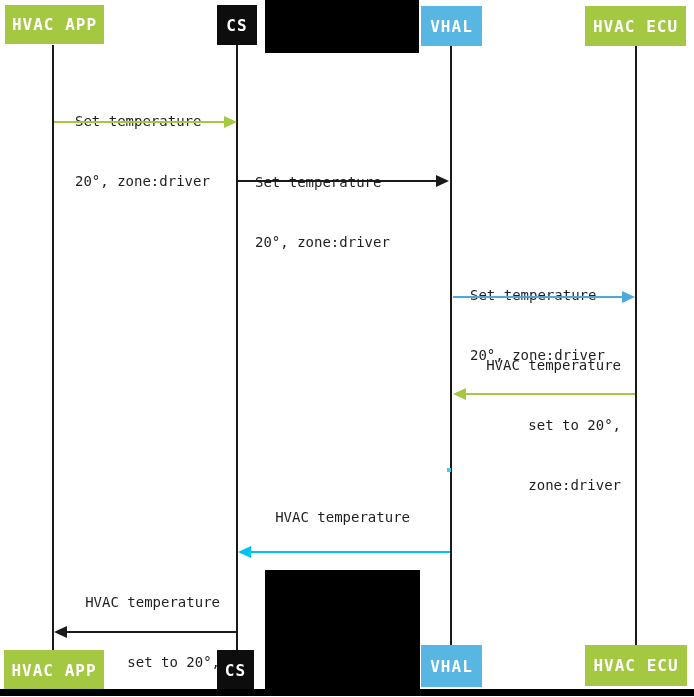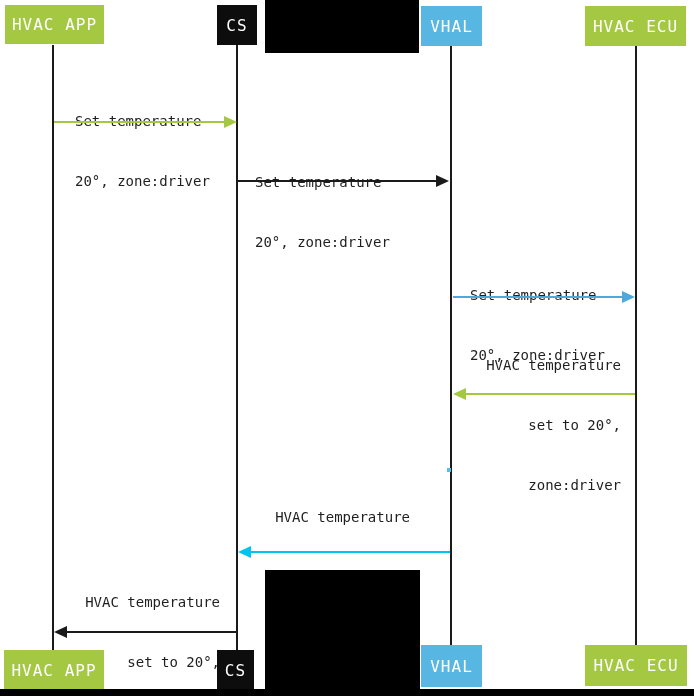--- a/index.html
+++ b/index.html
@@ -6,21 +6,21 @@
   #stage{
     position:relative;
     width:694px;height:697px;
     background:#ffffff;
     font-family:"DejaVu Sans Mono", monospace;
     overflow:hidden;
   }
   .participant{
     position:absolute;
     display:flex;align-items:center;justify-content:center;
-    color:#ffffff;font-weight:normal;font-size:16px;
+    color:#ffffff;font-weight:bold;font-size:16px;
     letter-spacing:1px;white-space:pre;
     z-index:3;
   }
   .lifeline{
     position:absolute;top:45px;height:605px;width:2px;
     background:#1a1a1a;z-index:1;
   }
   .msg-text{
     position:absolute;color:#1f1f1f;
     font-size:14px;line-height:20px;white-space:pre;

